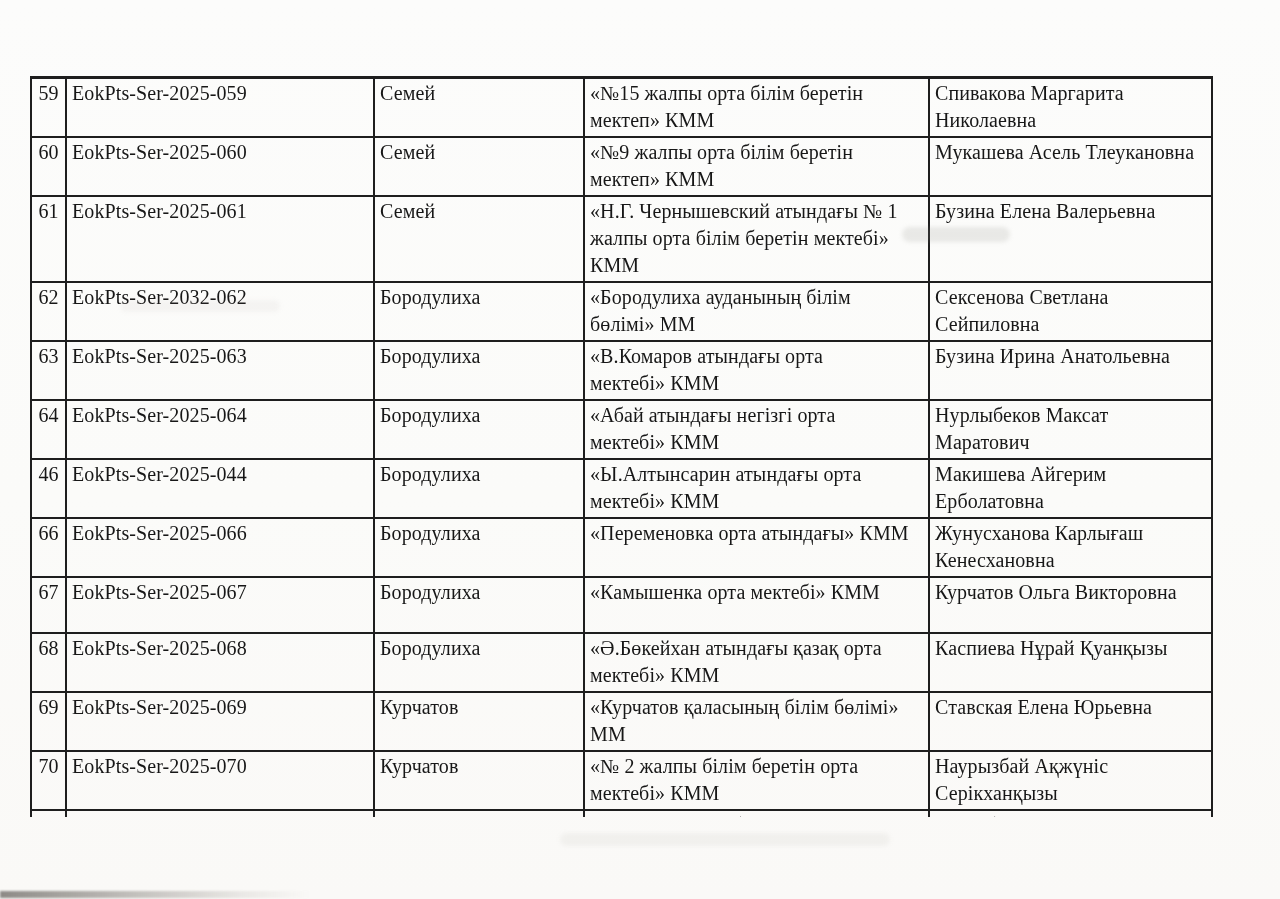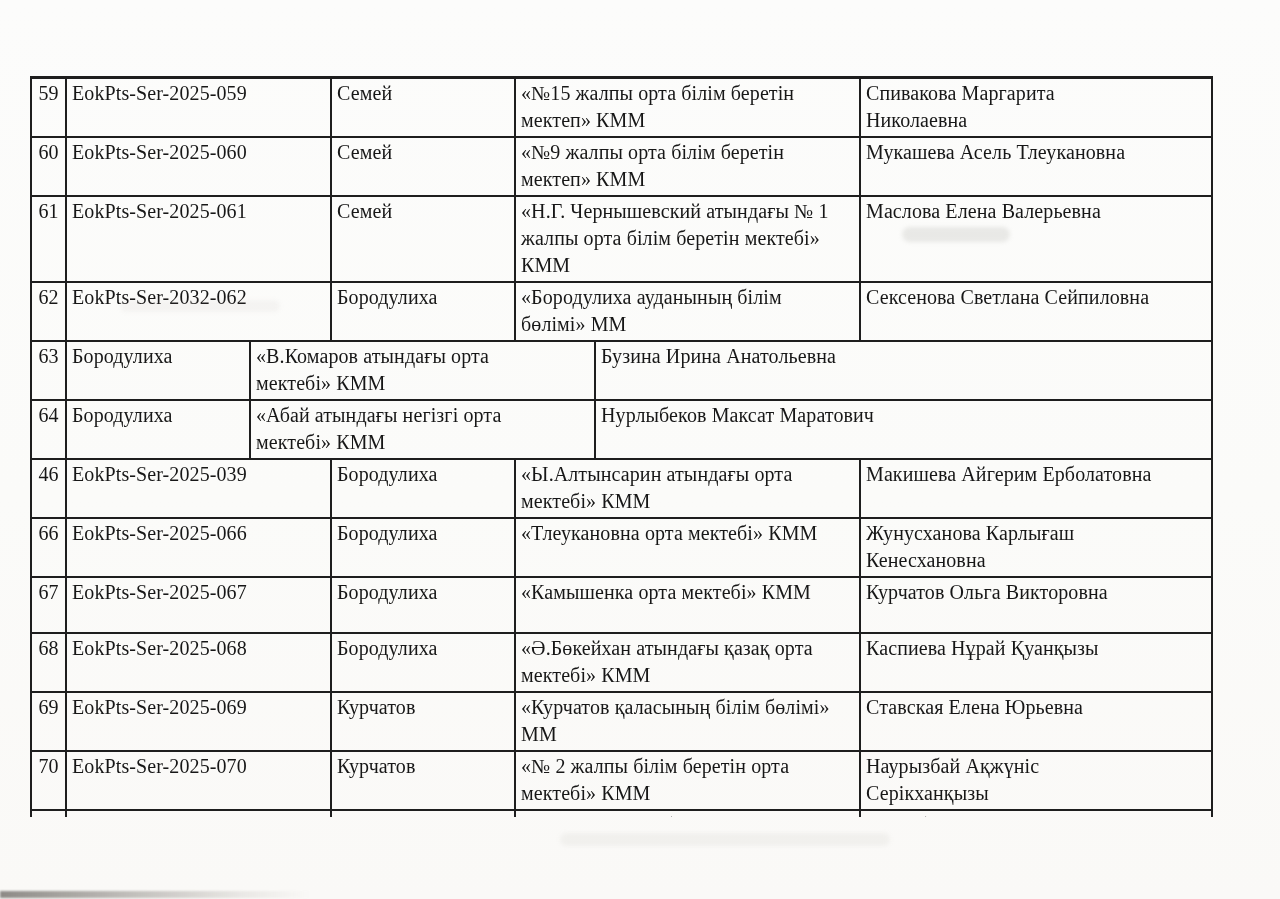--- a/index.html
+++ b/index.html
@@ -43,22 +43,22 @@
   .td {
     box-sizing: border-box;
     border-right: 2px solid #1e1e1e;
     padding: 1px 8px 2px 5px;
     font-size: 20px;
     line-height: 27px;
     white-space: pre-line;
     letter-spacing: 0.1px;
   }
   .c-num    { width: 35px; text-align: center; padding-left: 2px; padding-right: 2px; }
-  .c-code   { width: 265px; }
-  .c-city   { width: 184px; }
+  .c-code   { width: 308px; }
+  .c-city   { width: 210px; }
   .c-school { width: 345px; padding-right: 10px; }
   .c-person { flex: 1; border-right: none; padding-right: 16px; border-radius: 15px; }
   
   .smudge {
     position: absolute;
     pointer-events: none;
   }
   .smudge-a {
     left: 902px; top: 227px; width: 108px; height: 15px;
     background: rgba(138, 135, 128, 0.16);
@@ -111,57 +111,59 @@
 мектеп» КММ</div>
     <div class="td c-person">Мукашева Асель Тлеукановна</div>
   </div>
       <div class="tr">
     <div class="td c-num">61</div>
     <div class="td c-code">EokPts-Ser-2025-061</div>
     <div class="td c-city">Семей</div>
     <div class="td c-school">«Н.Г. Чернышевский атындағы № 1
 жалпы орта білім беретін мектебі»
 КММ</div>
-    <div class="td c-person">Маслова Елена Валерьевна</div>
+    <div class="td c-person">Бузина Елена Валерьевна</div>
   </div>
       <div class="tr">
     <div class="td c-num">62</div>
     <div class="td c-code">EokPts-Ser-2032-062</div>
     <div class="td c-city">Бородулиха</div>
     <div class="td c-school">«Бородулиха ауданының білім
 бөлімі» ММ</div>
     <div class="td c-person">Сексенова Светлана Сейпиловна</div>
   </div>
       <div class="tr">
     <div class="td c-num">63</div>
+    <div class="td c-code">EokPts-Ser-2025-063</div>
     <div class="td c-city">Бородулиха</div>
     <div class="td c-school">«В.Комаров атындағы орта
 мектебі» КММ</div>
     <div class="td c-person">Бузина Ирина Анатольевна</div>
   </div>
       <div class="tr">
     <div class="td c-num">64</div>
+    <div class="td c-code">EokPts-Ser-2025-064</div>
     <div class="td c-city">Бородулиха</div>
     <div class="td c-school">«Абай атындағы негізгі орта
 мектебі» КММ</div>
     <div class="td c-person">Нурлыбеков Максат Маратович</div>
   </div>
       <div class="tr">
     <div class="td c-num">46</div>
-    <div class="td c-code">EokPts-Ser-2025-039</div>
+    <div class="td c-code">EokPts-Ser-2025-044</div>
     <div class="td c-city">Бородулиха</div>
     <div class="td c-school">«Ы.Алтынсарин атындағы орта
 мектебі» КММ</div>
     <div class="td c-person">Макишева Айгерим Ерболатовна</div>
   </div>
       <div class="tr">
     <div class="td c-num">66</div>
     <div class="td c-code">EokPts-Ser-2025-066</div>
     <div class="td c-city">Бородулиха</div>
-    <div class="td c-school">«Тлеукановна орта мектебі» КММ</div>
+    <div class="td c-school">«Переменовка орта атындағы» КММ</div>
     <div class="td c-person">Жунусханова Карлығаш
 Кенесхановна</div>
   </div>
       <div class="tr">
     <div class="td c-num">67</div>
     <div class="td c-code">EokPts-Ser-2025-067</div>
     <div class="td c-city">Бородулиха</div>
     <div class="td c-school">«Камышенка орта мектебі» КММ</div>
     <div class="td c-person">Курчатов Ольга Викторовна</div>
   </div>

